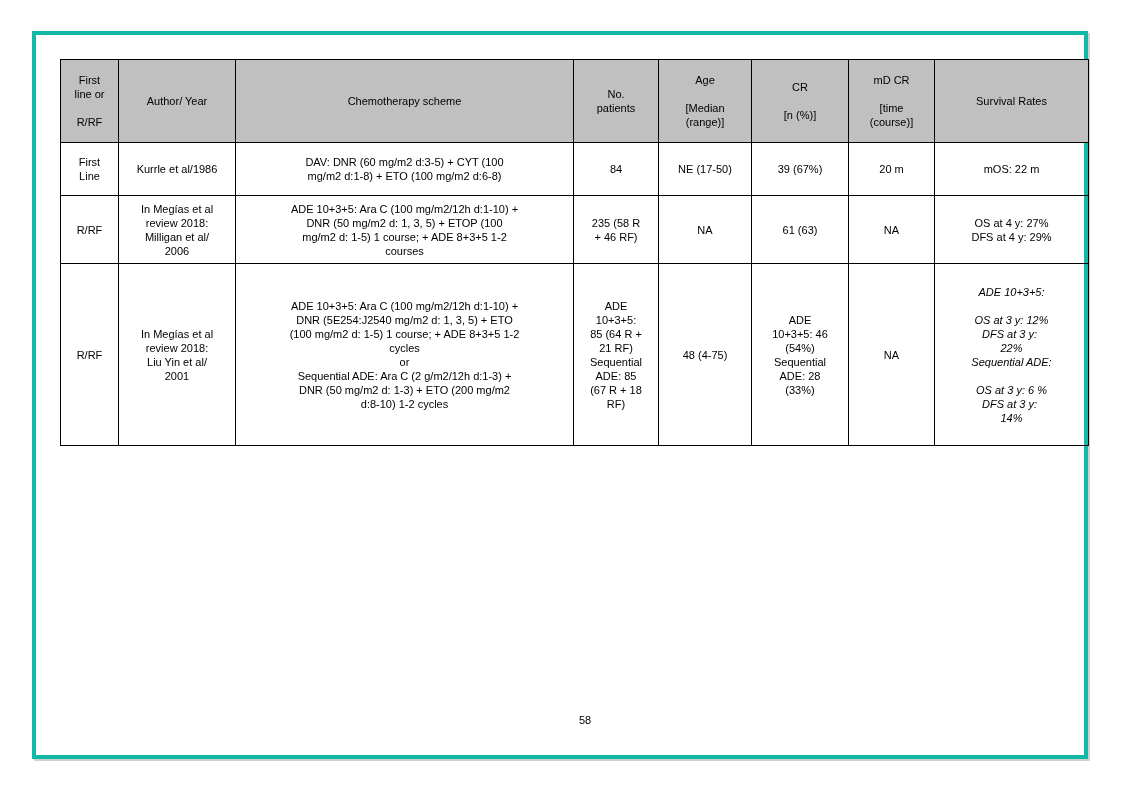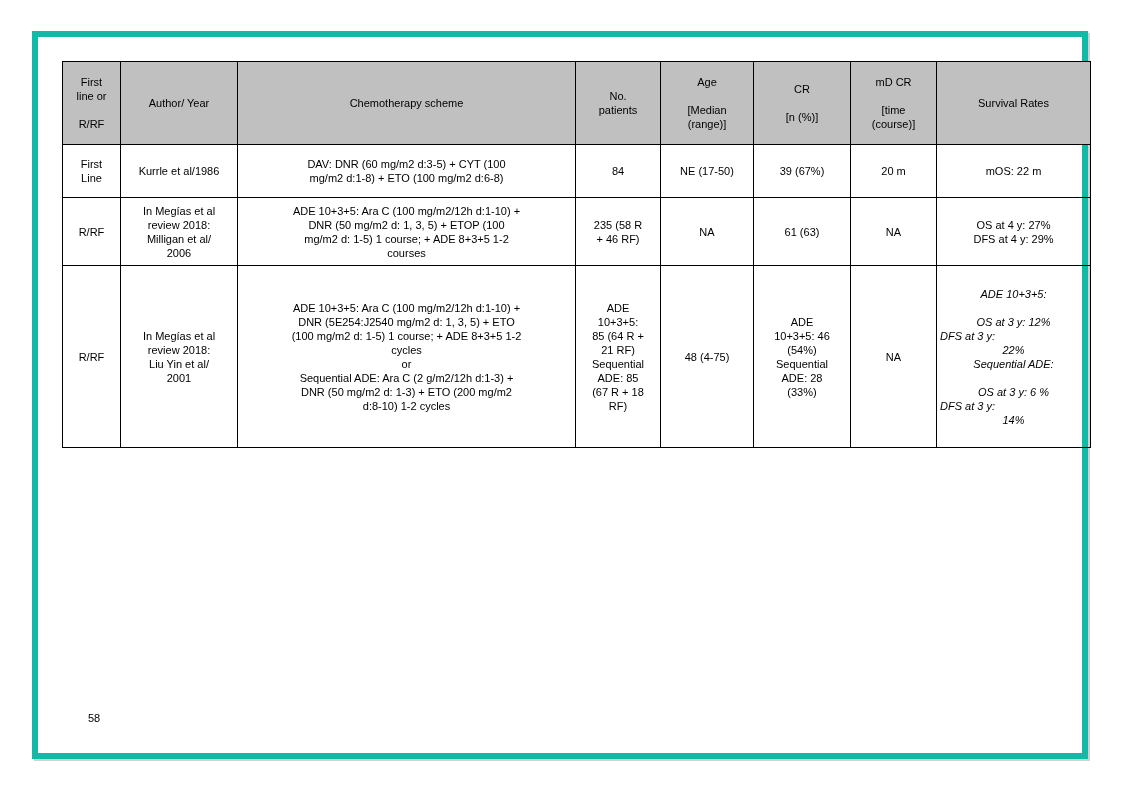--- a/index.html
+++ b/index.html
@@ -16,21 +16,21 @@
     color: #000;
     overflow: hidden;
   }
   .page {
     position: absolute;
     left: 32px;
     top: 31px;
     width: 1056px;
     height: 728px;
     background: #ffffff;
-    border: 6px solid #14b8a6;
+    border: 4px solid #14b8a6;
     box-shadow: 2px 2px 0 rgba(0,0,0,0.18);
     box-sizing: border-box;
   }
   table.data-table {
     position: absolute;
     left: 24px;
     top: 24px;
     width: 1028px;
     border-collapse: collapse;
     table-layout: fixed;
@@ -61,28 +61,29 @@
   col.c6 { width: 97px; }
   col.c7 { width: 86px; }
   col.c8 { width: 154px; }
   .cell-line {
     min-height: 14px;
     text-align: center;
     white-space: normal;
     font-style: italic;
   }
   .cell-line.right {
-    text-align: left;
+    text-align: center;
     padding-right: 4px;
   }
   .page-number {
     position: absolute;
     left: 50px;
     right: 0;
     bottom: 28px;
+    text-align: center;
     font-size: 11px;
     line-height: 14px;
   }
 </style>
 </head>
 <body>
 
 <div class="viewport">
   <div class="page">
     <table class="data-table">

